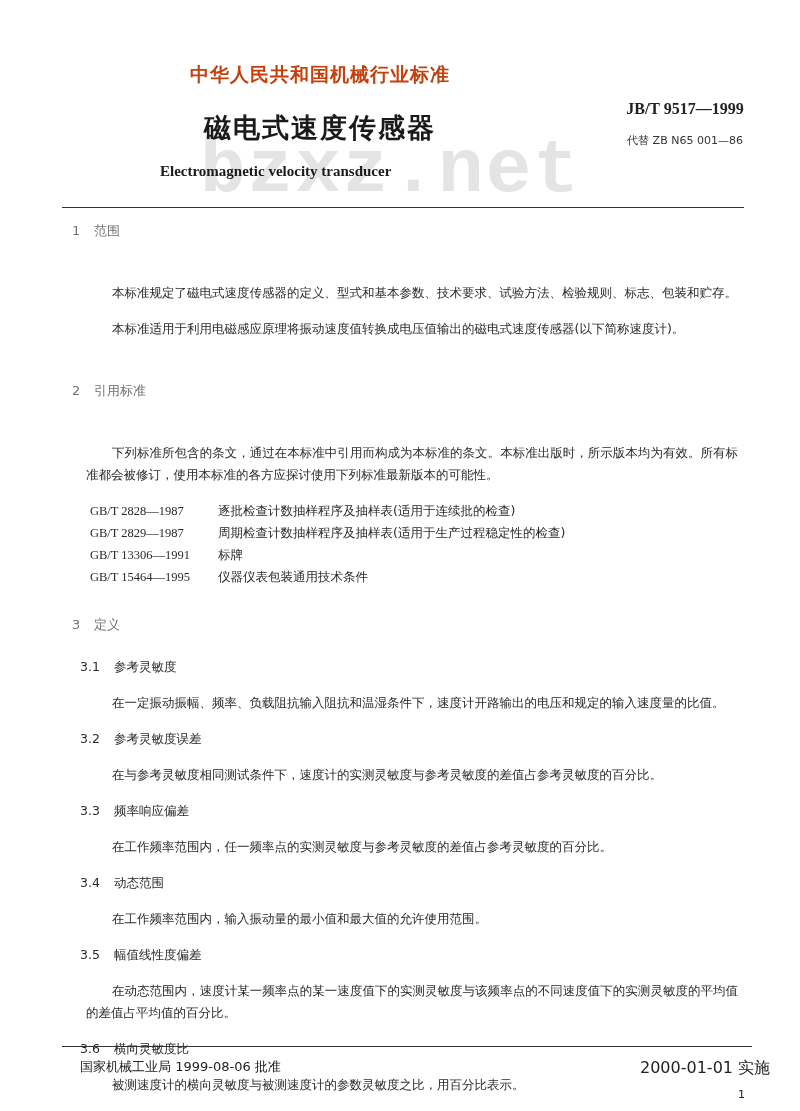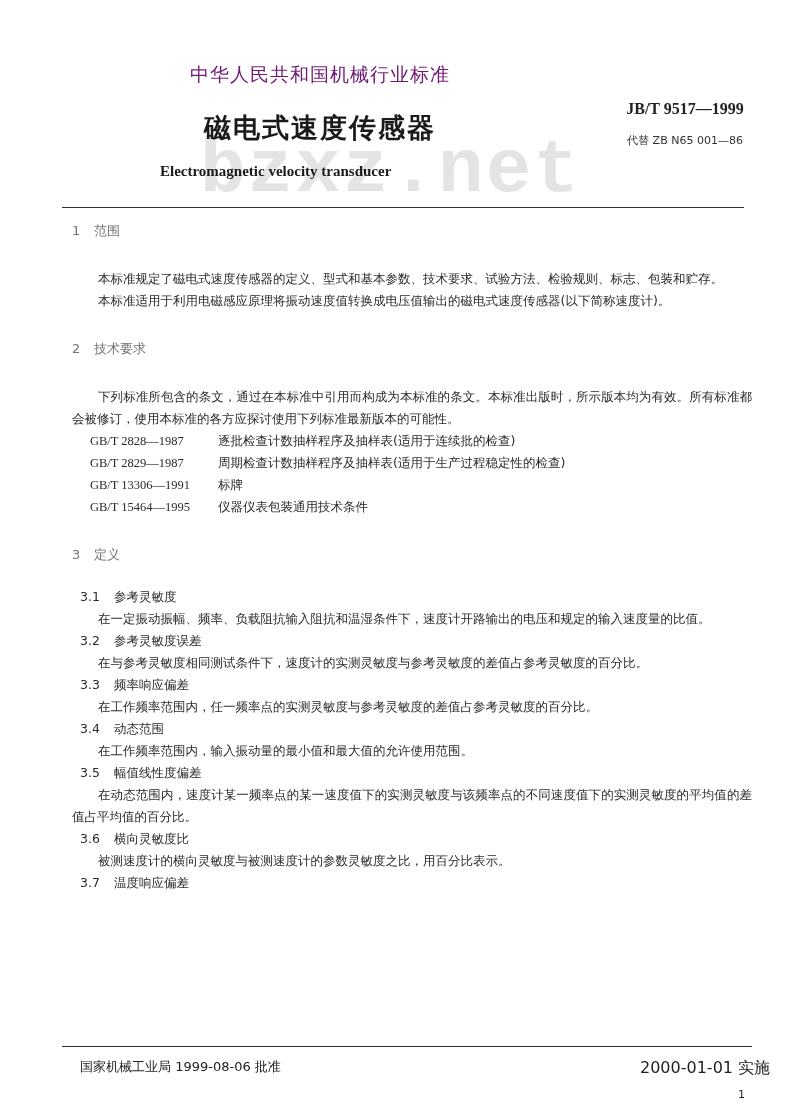--- a/index.html
+++ b/index.html
@@ -2,32 +2,32 @@
 <html><head>
 <meta charset="utf-8">
 <style>
   html, body { margin: 0; padding: 0; }
   body {
     width: 800px; height: 1111px; position: relative; overflow: hidden;
     background: #ffffff; color: #222;
     font-family: "DejaVu Sans", "Liberation Sans", sans-serif;
   }
   .abs { position: absolute; }
-  .org { left: 160px; top: 62px; width: 320px; text-align: center; font-size: 19px; font-weight: normal; letter-spacing: 1px; color: #701a75; }
+  .org { left: 160px; top: 62px; width: 320px; text-align: center; font-size: 19px; font-weight: bold; letter-spacing: 1px; color: #c2410c; }
   .title-cn { left: 160px; top: 110px; width: 320px; text-align: center; font-size: 27px; font-weight: bold; letter-spacing: 2px; color: #1a1a1a; }
   .title-en { left: 160px; top: 163px; width: 320px; text-align: left; font-family: "Liberation Serif", "DejaVu Serif", serif; font-weight: bold; font-size: 15px; color: #1a1a1a; }
   .std-code { left: 600px; top: 100px; width: 170px; text-align: center; font-family: "Liberation Serif", serif; font-size: 16px; font-weight: bold; color: #222; }
   .replaces { left: 600px; top: 133px; width: 170px; text-align: center; font-size: 11px; color: #333; }
   .watermark { left: 200px; top: 128px; font-family: Liberation Mono, monospace; font-weight: bold; font-size: 76px; color: #e4e4e4; letter-spacing: 2px; z-index: 0; }
   .rule-top { left: 62px; top: 207px; width: 682px; height: 1px; background: #333; }
   .rule-bottom { left: 62px; top: 1046px; width: 690px; height: 1px; background: #333; }
   .content { position: absolute; left: 72px; top: 220px; width: 680px; font-size: 12.5px; line-height: 22px; color: #2a2a2a; z-index: 1; }
   .h1 { margin: 0; font-size: 13px; color: #737373; }
   .h1 .num { display: inline-block; width: 22px; }
-  .p { margin: 0; text-indent: 26px; text-align: justify; }
+  .p { margin: 14px; text-indent: 26px; text-align: justify; }
   .gap-s { height: 20px; }
   .gap-m { height: 26px; }
   .ref { margin: 0; padding-left: 18px; white-space: nowrap; }
   .ref .code { display: inline-block; width: 128px; font-family: "Liberation Serif", serif; }
   .h2 { margin: 0; padding-left: 8px; }
   .h2 .num { display: inline-block; width: 34px; }
   .footer-left { left: 80px; top: 1058px; font-size: 13px; color: #222; }
   .footer-right { left: 640px; top: 1058px; font-size: 16px; color: #222; }
   .page-num { left: 738px; top: 1088px; font-size: 11px; color: #222; }
 </style>
@@ -48,21 +48,21 @@
 
   <p class="h1">
     <span class="num">1</span><span>范围</span>
   </p>
   <div class="gap-m"></div>
   <p class="p">本标准规定了磁电式速度传感器的定义、型式和基本参数、技术要求、试验方法、检验规则、标志、包装和贮存。</p>
   <p class="p">本标准适用于利用电磁感应原理将振动速度值转换成电压值输出的磁电式速度传感器(以下简称速度计)。</p>
   <div class="gap-m"></div>
 
   <p class="h1">
-    <span class="num">2</span><span>技术要求</span>
+    <span class="num">2</span><span>引用标准</span>
   </p>
   <div class="gap-m"></div>
   <p class="p">下列标准所包含的条文，通过在本标准中引用而构成为本标准的条文。本标准出版时，所示版本均为有效。所有标准都会被修订，使用本标准的各方应探讨使用下列标准最新版本的可能性。</p>
   <p class="ref"><span class="code">GB/T 2828—1987</span><span>逐批检查计数抽样程序及抽样表(适用于连续批的检查)</span></p>
   <p class="ref"><span class="code">GB/T 2829—1987</span><span>周期检查计数抽样程序及抽样表(适用于生产过程稳定性的检查)</span></p>
   <p class="ref"><span class="code">GB/T 13306—1991</span><span>标牌</span></p>
   <p class="ref"><span class="code">GB/T 15464—1995</span><span>仪器仪表包装通用技术条件</span></p>
   <div class="gap-m"></div>
 
   <p class="h1">

